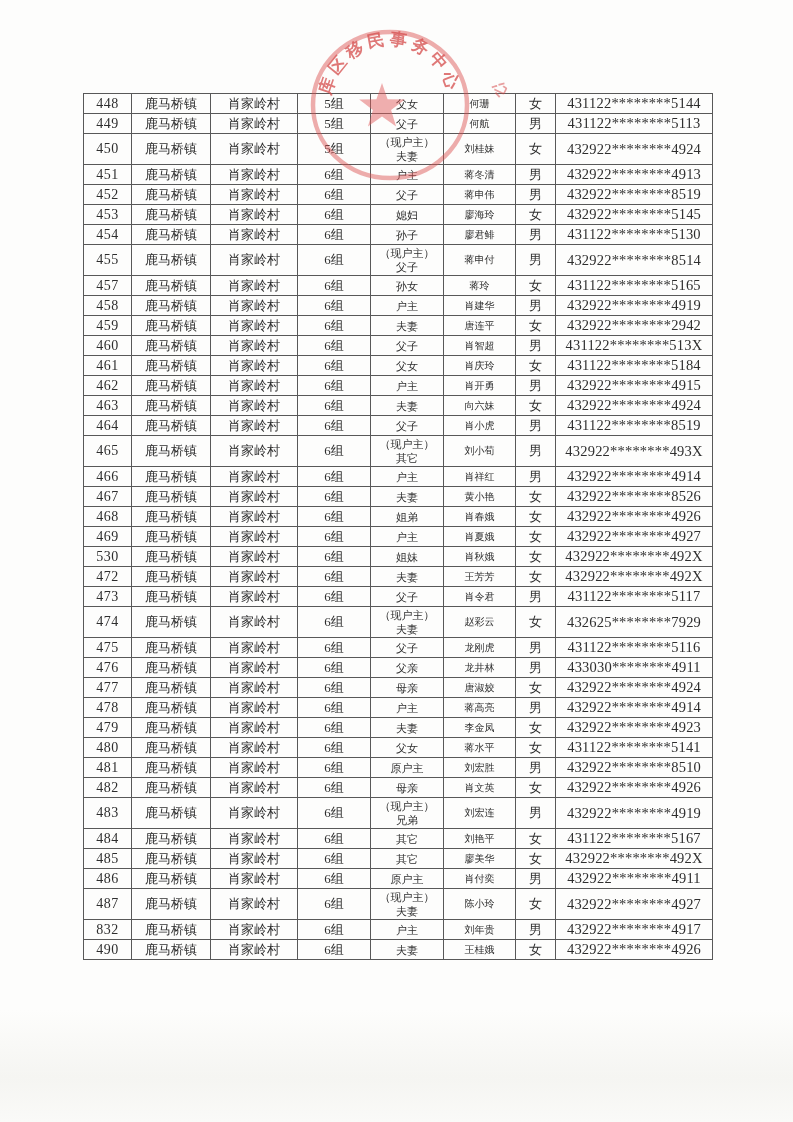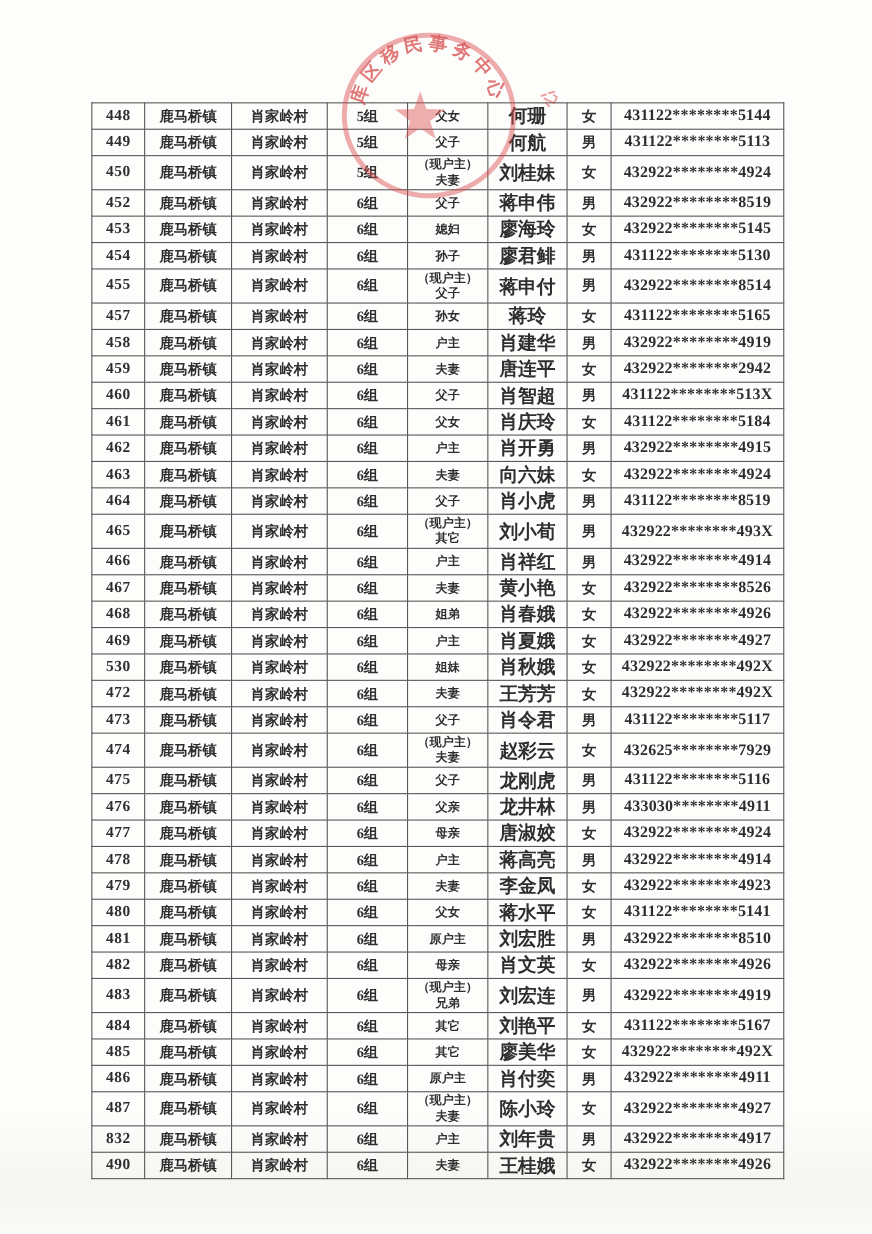--- a/index.html
+++ b/index.html
@@ -11,34 +11,33 @@
     overflow:hidden;
   }
   .page{
     position:absolute;left:0;top:0;width:793px;height:1122px;
     background:linear-gradient(180deg,#fdfdfc 0%,#fdfdfc 90%,#f5f5f2 96%,#fafaf8 100%);
   }
   table.register{
     position:absolute;left:83px;top:93px;
     border-collapse:collapse;table-layout:fixed;
     width:629px;
-    font-weight:bold;
   }
   table.register td{
     border:1px solid #585858;
     text-align:center;vertical-align:middle;
     color:#2e2e2e;padding:0;
     overflow:hidden;
   }
   tr.regular{height:20px;}
   tr.tall{height:31px;}
   td.c-no{font-size:14px;letter-spacing:.5px;color:#333;}
   td.c-cjk{font-size:13px;}
   td.c-rel{font-size:11px;line-height:14px;white-space:pre-line;}
-  td.c-name{font-size:17px;}
+  td.c-name{font-size:10px;}
   td.c-gender{font-size:13px;}
   td.c-id{font-size:14.5px;letter-spacing:.2px;color:#2a2a2a;margin-top:28px;}
   .seal{
     position:absolute;left:295px;top:20px;width:220px;height:185px;
     pointer-events:none;
     opacity:.92;
   }
   .seal text{
     font-family:"Liberation Serif","DejaVu Serif",serif;
     font-weight:bold;
@@ -86,20 +85,30 @@
           <td class="c-cjk">鹿马桥镇</td>
           <td class="c-cjk">肖家岭村</td>
           <td class="c-cjk">5组</td>
           <td class="c-rel">（现户主）
 夫妻</td>
           <td class="c-name">刘桂妹</td>
           <td class="c-gender">女</td>
           <td class="c-id">432922********4924</td>
         </tr>
         <tr class="regular">
+          <td class="c-no">451</td>
+          <td class="c-cjk">鹿马桥镇</td>
+          <td class="c-cjk">肖家岭村</td>
+          <td class="c-cjk">6组</td>
+          <td class="c-rel">户主</td>
+          <td class="c-name">蒋冬清</td>
+          <td class="c-gender">男</td>
+          <td class="c-id">432922********4913</td>
+        </tr>
+        <tr class="regular">
           <td class="c-no">452</td>
           <td class="c-cjk">鹿马桥镇</td>
           <td class="c-cjk">肖家岭村</td>
           <td class="c-cjk">6组</td>
           <td class="c-rel">父子</td>
           <td class="c-name">蒋申伟</td>
           <td class="c-gender">男</td>
           <td class="c-id">432922********8519</td>
         </tr>
         <tr class="regular">

